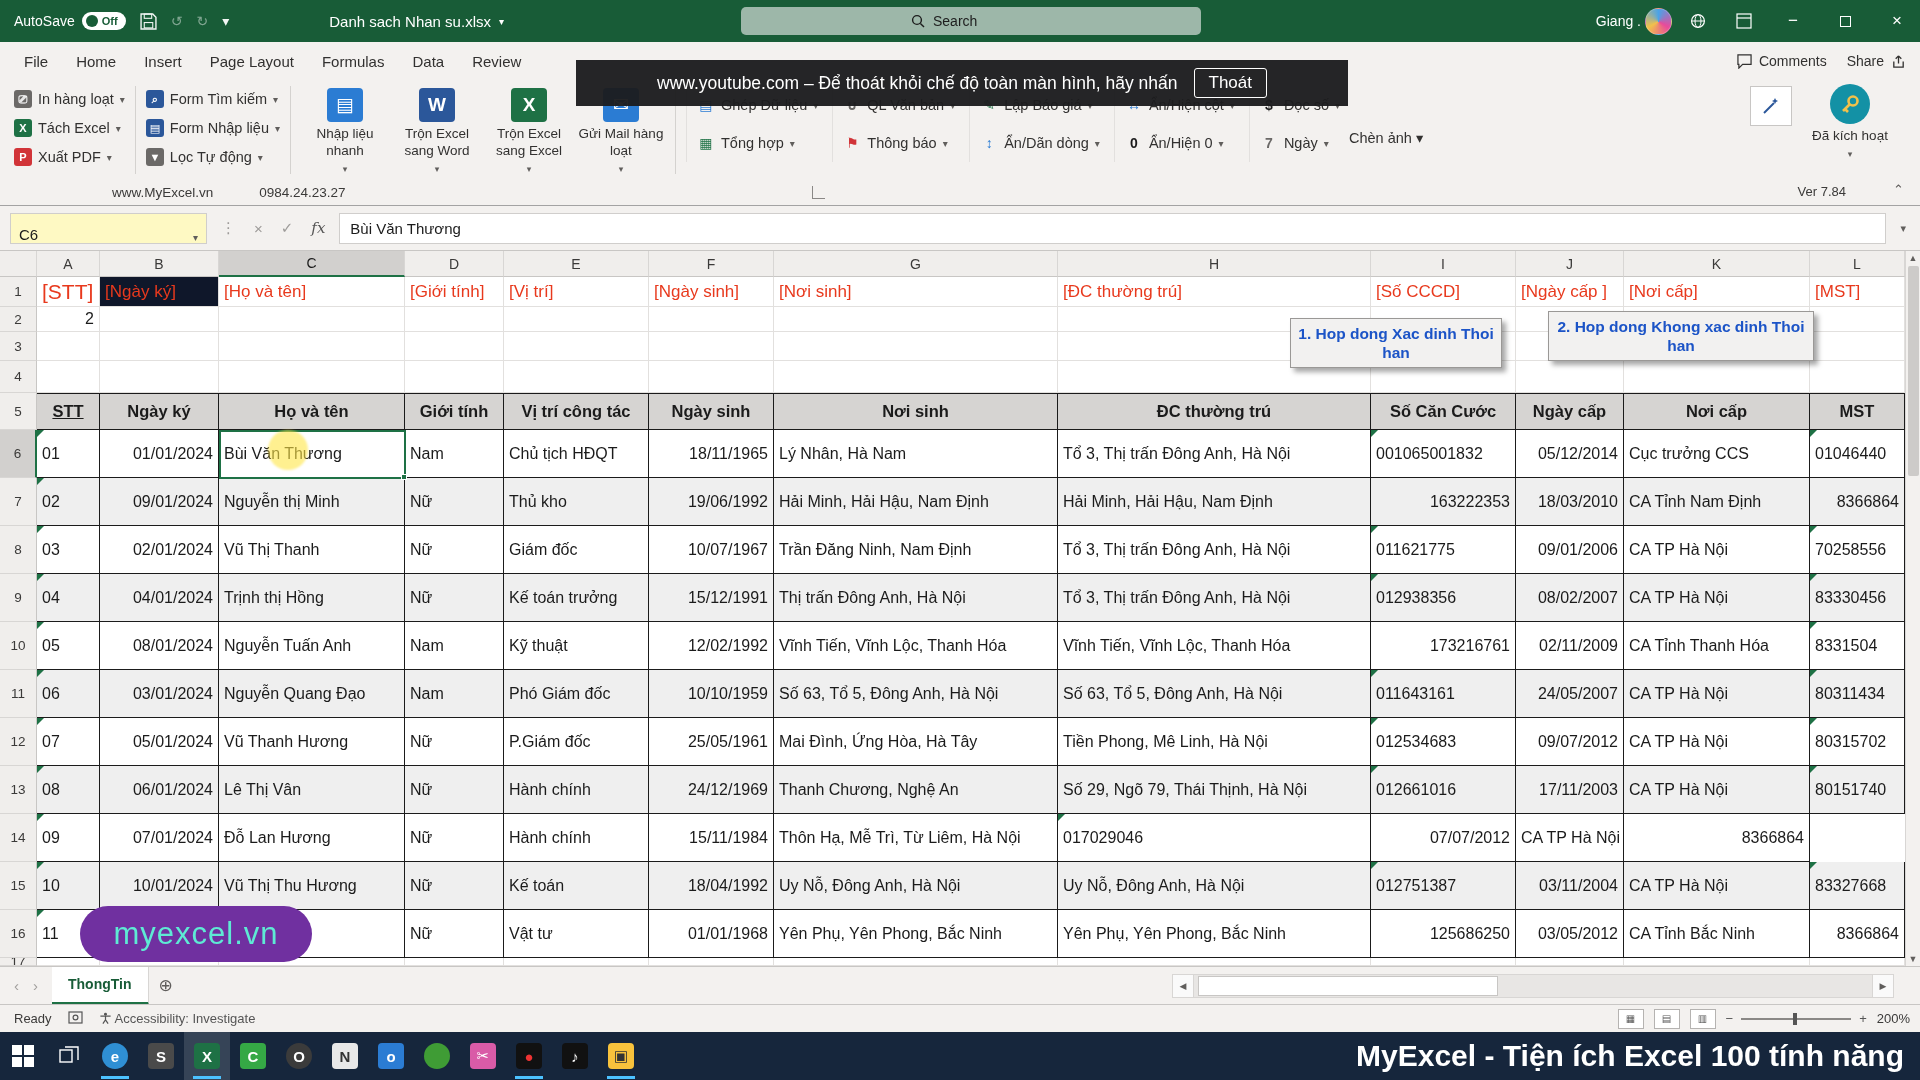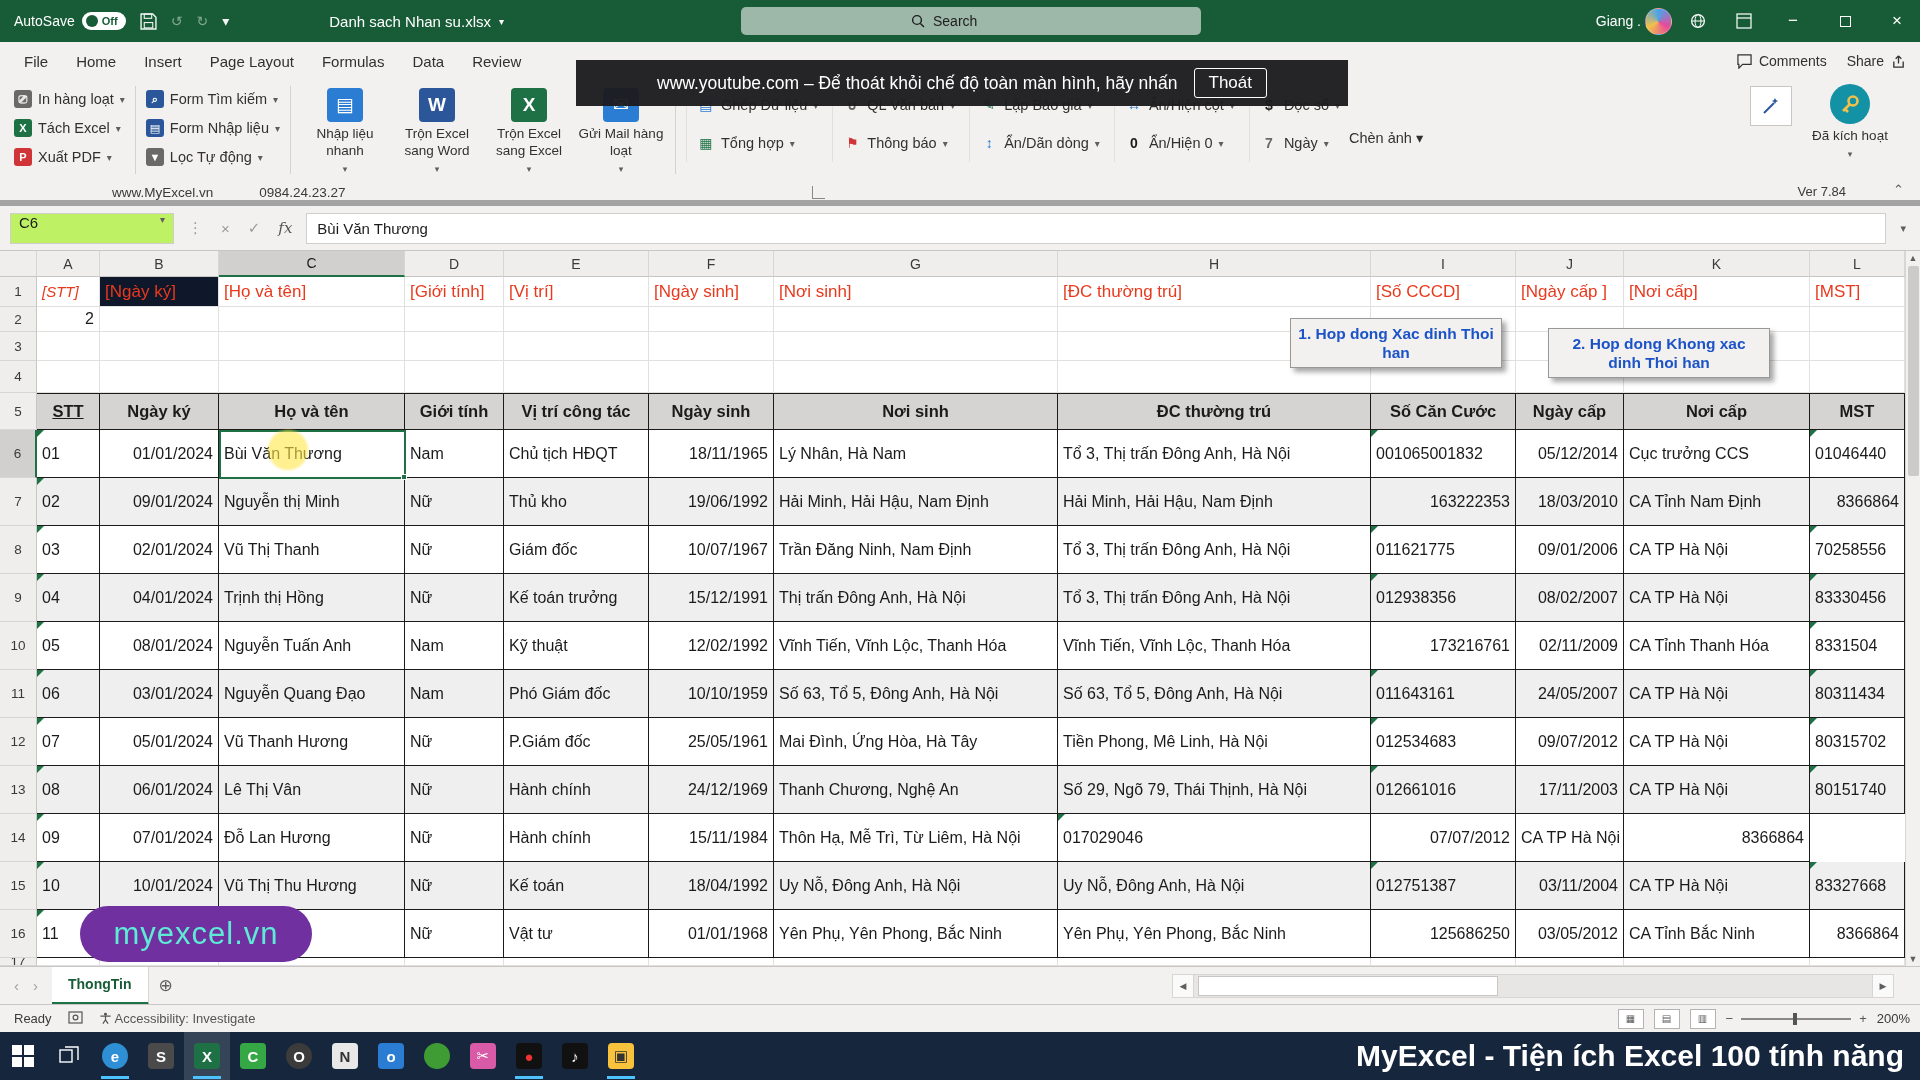--- a/index.html
+++ b/index.html
@@ -18,21 +18,21 @@
   .filename { margin-left:100px; display:flex; align-items:center; gap:8px; font-size:15px; white-space:nowrap; }
   .searchbox { position:absolute; left:741px; top:7px; width:460px; height:28px; background:#9db7a9; border-radius:5px; display:flex; align-items:center; gap:8px; padding-left:170px; color:#1d1d1d; font-size:14px; }
   .tb-right { position:absolute; right:0; top:0; height:42px; display:flex; align-items:center; gap:6px; }
   .user { display:flex; align-items:center; gap:4px; font-size:14px; }
   .avatar { width:27px; height:27px; border-radius:50%; background:conic-gradient(#4aa3e8,#e84a9b,#f2c14a,#4aa3e8); border:1px solid #fff3; }
   .tb-ico { width:40px; height:42px; display:flex; align-items:center; justify-content:center; font-size:15px; }
   .win-btn { width:46px; height:42px; display:flex; align-items:center; justify-content:center; font-size:17px; }
   .restore-glyph { width:11px; height:11px; border:1.4px solid #fff; }
 
   
-  .ribbon { position:absolute; top:42px; left:0; width:100%; height:164px; background:#f3f1ef; border-bottom:6px solid #a3a3a3; }
+  .ribbon { position:absolute; top:42px; left:0; width:100%; height:164px; background:#f3f1ef; border-bottom:1px solid #a3a3a3; }
   .rtabs { height:38px; display:flex; align-items:center; padding-left:10px; font-size:15px; color:#323130; position:relative; }
   .rtab { padding:0 14px; height:38px; display:flex; align-items:center; }
   .rtabs-right { position:absolute; right:14px; top:0; height:38px; display:flex; align-items:center; gap:20px; font-size:14px; color:#323130; }
   .pill-btn { display:flex; align-items:center; gap:7px; }
   .rbody { height:100px; display:flex; align-items:flex-start; padding:4px 6px 0 6px; position:relative; }
   .rgroup { display:flex; flex-direction:column; gap:3px; padding:2px 8px; }
   .rgroup.rowish { flex-direction:row; align-items:flex-start; gap:4px; }
   .vsep { width:1px; height:88px; background:#d4d2cf; margin:2px 2px; }
   .sbtn { display:flex; align-items:center; gap:6px; font-size:14.5px; color:#323130; white-space:nowrap; height:26px; }
   .sbtn .car { font-size:10px; color:#605e5c; }
@@ -46,21 +46,21 @@
   .ver { position:absolute; right:74px; top:142px; font-size:13px; color:#3b3a39; }
   .collapse { position:absolute; right:16px; top:140px; font-size:13px; color:#605e5c; }
   .clip-label { position:absolute; left:1349px; top:50px; width:80px; overflow:hidden; white-space:nowrap; font-size:14.5px; color:#323130; }
 
   
   .banner { position:absolute; left:576px; top:60px; width:772px; height:46px; background:rgba(28,28,30,.96); color:#fff; display:flex; align-items:center; justify-content:center; gap:16px; font-size:17.5px; z-index:60; }
   .banner .exit { border:1.5px solid #fff; border-radius:3px; padding:4px 14px; font-size:17px; }
 
   
   .fbar { position:absolute; top:206px; left:0; width:100%; height:45px; background:#f3f1ef; display:flex; align-items:center; border-bottom:1px solid #c8c6c4; }
-  .namebox { width:164px; height:31px; background:#bef264; border:1px solid #d0cecc; margin-left:10px; display:flex; align-items:flex-start; padding:0 8px; font-size:15px; color:#1b1b1b; justify-content:space-between; }
+  .namebox { width:197px; height:31px; background:#fef9c3; border:1px solid #d0cecc; margin-left:10px; display:flex; align-items:flex-end; padding:0 8px; font-size:15px; color:#1b1b1b; justify-content:space-between; }
   .fx-cluster { display:flex; align-items:center; gap:18px; padding:0 14px; color:#9d9b99; font-size:15px; }
   .fx { font-family:"DejaVu Serif",serif; font-style:italic; color:#555; }
   .finput { flex:1; height:31px; background:#fff; border:1px solid #d0cecc; display:flex; align-items:center; padding:0 10px; font-size:15px; color:#1b1b1b; }
   .fexpand { padding:0 14px; color:#605e5c; font-size:11px; }
 
   
   .gridwrap { position:absolute; top:251px; left:0; width:1905px; height:715px; background:#fff; }
   .srow { display:grid; }
   .cell, .rowhead, .colhead { overflow:hidden; white-space:nowrap; position:relative; }
   .colhead { background:#f0eeec; border-right:1px solid #d8d6d4; border-bottom:1px solid #c8c6c4; display:flex; align-items:center; justify-content:center; font-size:14px; color:#3b3a39; }
@@ -392,21 +392,21 @@
         <div class="colhead">F</div>
         <div class="colhead">G</div>
         <div class="colhead">H</div>
         <div class="colhead">I</div>
         <div class="colhead">J</div>
         <div class="colhead">K</div>
         <div class="colhead">L</div>
       </div>
       <div class="srow" style="grid-template-columns: 37px 63px 119px 186px 99px 145px 125px 284px 313px 145px 108px 186px 95px; height: 30px;">
         <div class="rowhead">1</div>
-        <div class="cell red" style="font-size: 15px; font-style: italic;">[STT]</div>
+        <div class="cell red" style="font-size: 21px;">[STT]</div>
         <div class="cell red" style="font-size: 17px; background: #0f172a;">[Ngày ký]</div>
         <div class="cell red" style="font-size: 17px;">[Họ và tên]</div>
         <div class="cell red" style="font-size: 17px;">[Giới tính]</div>
         <div class="cell red" style="font-size: 17px;">[Vị trí]</div>
         <div class="cell red" style="font-size: 17px;">[Ngày sinh]</div>
         <div class="cell red" style="font-size: 17px;">[Nơi sinh]</div>
         <div class="cell red" style="font-size: 17px;">[ĐC thường trú]</div>
         <div class="cell red" style="font-size: 17px;">[Số CCCD]</div>
         <div class="cell red" style="font-size: 17px;">[Ngày cấp ]</div>
         <div class="cell red" style="font-size: 17px;">[Nơi cấp]</div>
@@ -651,21 +651,21 @@
         <div class="cell"></div>
         <div class="cell"></div>
       </div>
     </div>
 
   <div class="selbox" id="selbox" style="left:219px;top:430px;width:187px;height:49px">
       <span class="handle"></span>
     </div>
   <div class="cursor-dot" style="left:268px;top:430px"></div>
   <div class="tbox" style="left:1290px;top:318px;width:212px;height:50px">1. Hop dong Xac dinh Thoi han</div>
-  <div class="tbox" style="left:1548px;top:328px;width:222px;height:50px">2. Hop dong Khong xac dinh Thoi han</div>
+  <div class="tbox" style="left:1548px;top:311px;width:266px;height:50px">2. Hop dong Khong xac dinh Thoi han</div>
   <div class="wm" style="left:80px;top:906px;width:232px;height:56px">myexcel.vn</div>
 
   <div class="vscroll">
     <span style="margin-top:2px">▲</span>
     <span class="vthumb"></span>
     <span style="margin-top:auto;margin-bottom:2px">▼</span>
   </div>
 
   <div class="tabbar">
     <div class="tabnav">

